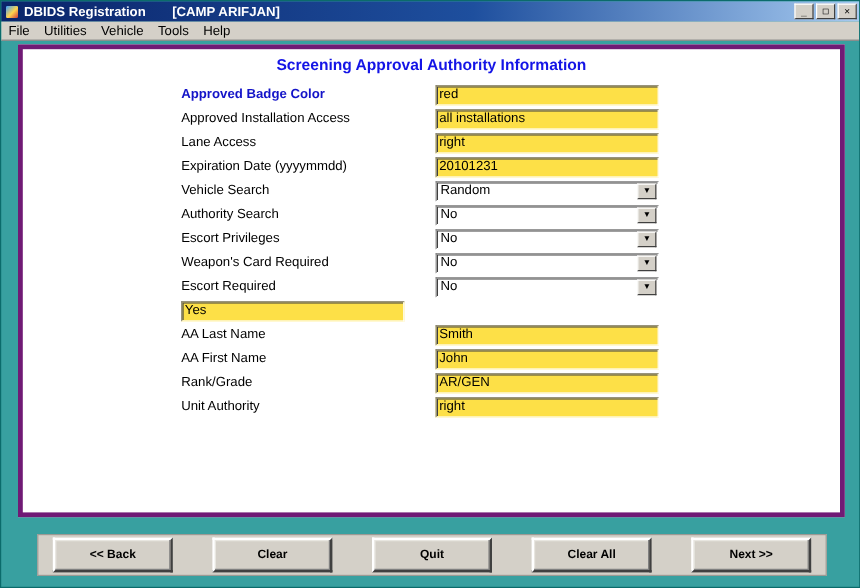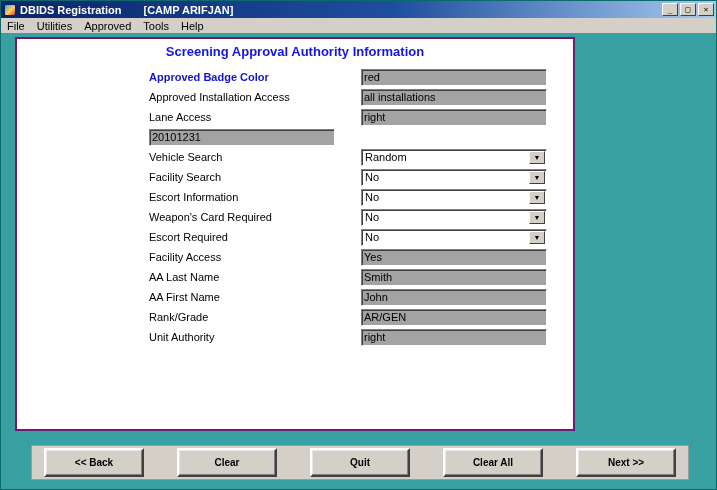--- a/index.html
+++ b/index.html
@@ -36,39 +36,39 @@
   
   .menubar {
     position:absolute; top:17px; left:0; width:100%; height:16px;
     background:#d4d0c8; border-bottom:1px solid #808080;
     display:flex; align-items:flex-end; font-size:11px; color:#000;
   }
   .menu-item { padding:1px 6px; cursor:default; }
 
   
   .panel {
-    position:absolute; left:14px; top:36px; width:560px; height:394px;
-    background:#ffffff; border:2px solid #701a75;
+    position:absolute; left:14px; top:36px; width:689px; height:394px;
+    background:#ffffff; border:4px solid #701a75;
   }
   .form-title {
     margin-top:5px; text-align:center;
     font-size:13px; font-weight:bold; color:#1414e6;
   }
   .rows {
     position:absolute; left:132px; top:30px;
     display:flex; flex-direction:column; gap:4px;
   }
   .row { display:flex; align-items:center; height:16px; }
   .lbl { width:212px; font-size:11px; color:#000; }
   .lbl.em { font-weight:bold; color:#1414c8; }
 
   .tb {
     width:186px; height:17px; font-size:11px; padding:0 2px;
     font-family:"Liberation Sans","DejaVu Sans",sans-serif;
-    background:#a3a3a3; outline:none;
+    background:#fde047; outline:none;
     border:1px solid; border-color:#808080 #ffffff #ffffff #808080;
     box-shadow:inset 1px 1px 0 #404040;
   }
   .combo {
     width:186px; height:17px; background:#fff;
     border:1px solid; border-color:#808080 #ffffff #ffffff #808080;
     box-shadow:inset 1px 1px 0 #404040;
     display:flex; align-items:center; cursor:default;
   }
   .combo-val { flex:1; font-size:11px; padding-left:3px; overflow:hidden; white-space:nowrap; }
@@ -106,80 +106,80 @@
     <span class="win-controls">
       <button class="win-btn">_</button>
       <button class="win-btn">□</button>
       <button class="win-btn">✕</button>
     </span>
   </div>
 
   <div class="menubar" id="menubar">
       <span class="menu-item">File</span>
       <span class="menu-item">Utilities</span>
-      <span class="menu-item">Approved</span>
+      <span class="menu-item">Vehicle</span>
       <span class="menu-item">Tools</span>
       <span class="menu-item">Help</span>
     </div>
 
   <div class="panel">
     <div class="form-title">Screening Approval Authority Information</div>
     <div class="rows" id="rows">
         <div class="row">
           <div class="lbl em">Approved Badge Color</div>
           <input type="text" class="tb" value="red" style="">
         </div>
         <div class="row">
           <div class="lbl">Approved Installation Access</div>
           <input type="text" class="tb" value="all installations" style="">
         </div>
         <div class="row">
           <div class="lbl">Lane Access</div>
           <input type="text" class="tb" value="right" style="">
         </div>
         <div class="row">
+          <div class="lbl">Expiration Date (yyyymmdd)</div>
           <input type="text" class="tb" value="20101231" style="">
         </div>
         <div class="row">
           <div class="lbl">Vehicle Search</div>
           <div class="combo">
             <span class="combo-val">Random</span>
             <span class="combo-btn">▼</span>
           </div>
         </div>
         <div class="row">
-          <div class="lbl">Facility Search</div>
-          <div class="combo">
-            <span class="combo-val">No</span>
-            <span class="combo-btn">▼</span>
-          </div>
-        </div>
-        <div class="row">
-          <div class="lbl">Escort Information</div>
+          <div class="lbl">Authority Search</div>
+          <div class="combo">
+            <span class="combo-val">No</span>
+            <span class="combo-btn">▼</span>
+          </div>
+        </div>
+        <div class="row">
+          <div class="lbl">Escort Privileges</div>
           <div class="combo">
             <span class="combo-val">No</span>
             <span class="combo-btn">▼</span>
           </div>
         </div>
         <div class="row">
           <div class="lbl">Weapon's Card Required</div>
           <div class="combo">
             <span class="combo-val">No</span>
             <span class="combo-btn">▼</span>
           </div>
         </div>
         <div class="row">
           <div class="lbl">Escort Required</div>
           <div class="combo">
             <span class="combo-val">No</span>
             <span class="combo-btn">▼</span>
           </div>
         </div>
         <div class="row">
-          <div class="lbl">Facility Access</div>
           <input type="text" class="tb" value="Yes" style="">
         </div>
         <div class="row">
           <div class="lbl">AA Last Name</div>
           <input type="text" class="tb" value="Smith" style="">
         </div>
         <div class="row">
           <div class="lbl">AA First Name</div>
           <input type="text" class="tb" value="John" style="">
         </div>

